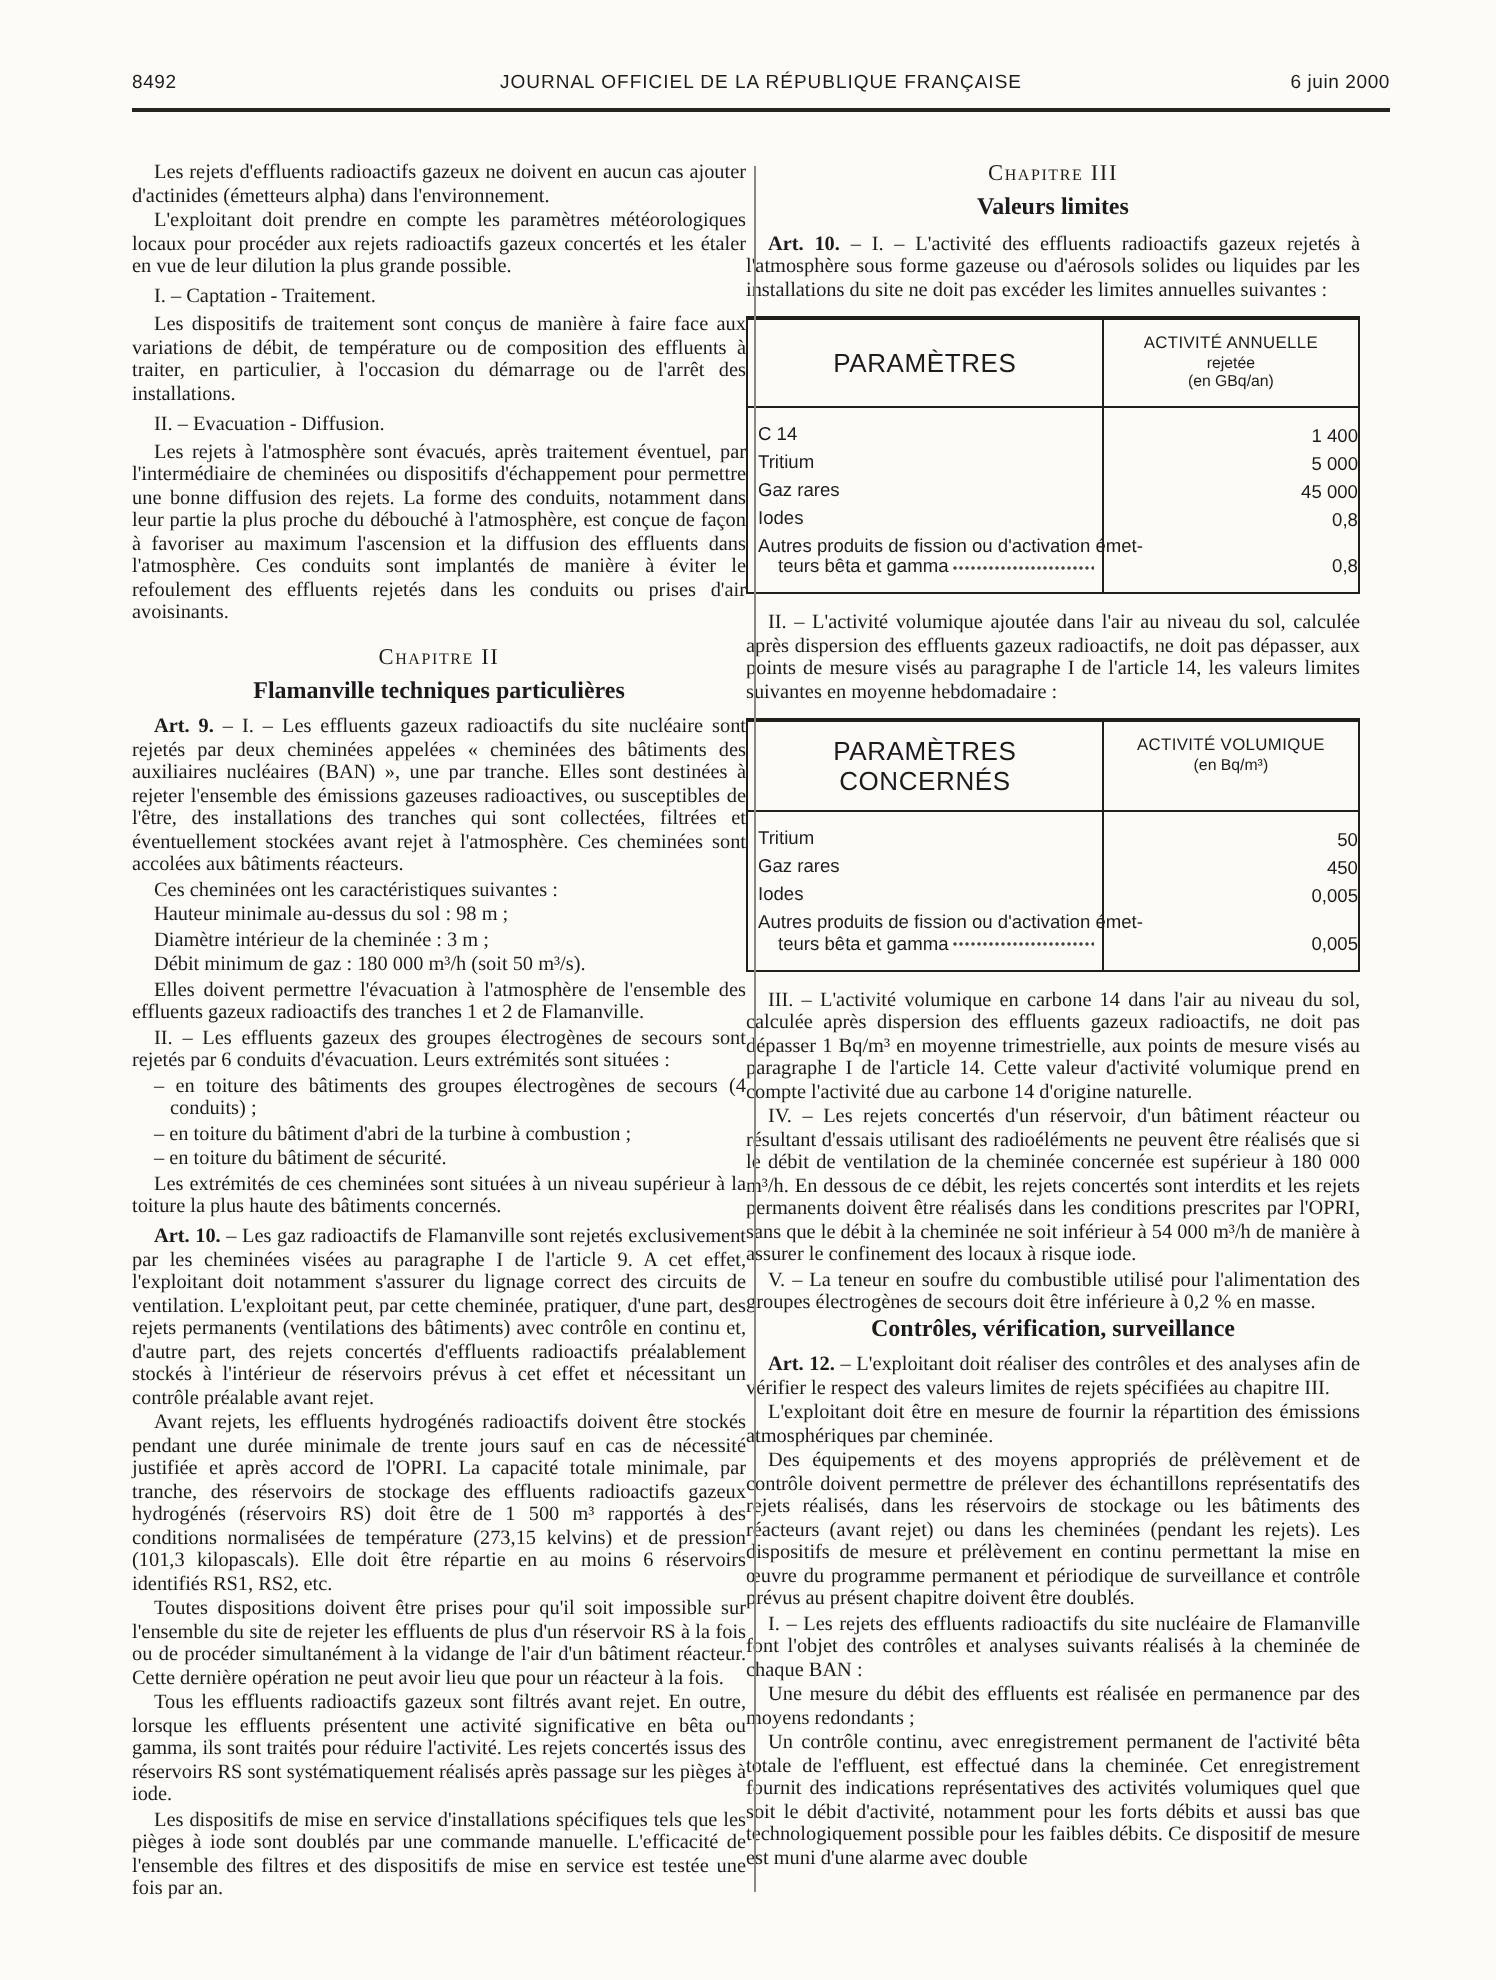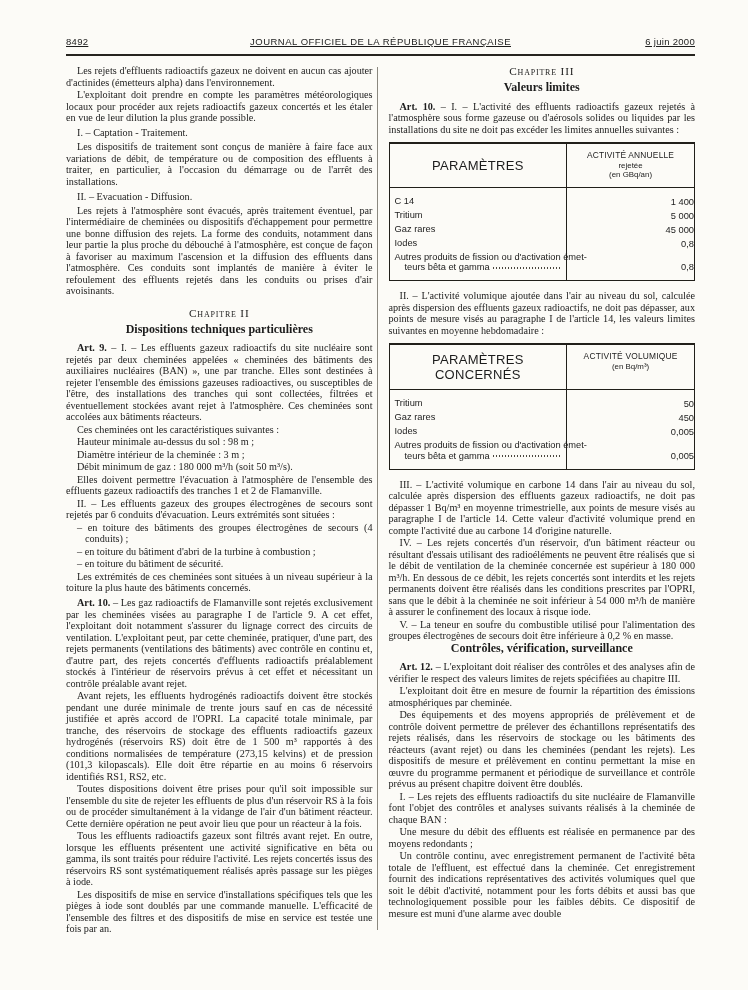--- a/index.html
+++ b/index.html
@@ -10,29 +10,29 @@
     color:#1c1c1c;
     overflow:hidden;
     position:relative;
   }
   .sheet { position:absolute; inset:0; padding:36px 53px 0 66px; box-sizing:border-box; }
 
   
   .page-header {
     display:flex; align-items:flex-end;
     font-family:"Liberation Sans", sans-serif;
-    font-size:9.5px; letter-spacing:.3px;text-decoration:underline;
+    font-size:9.5px; letter-spacing:.3px;
   }
   .pnum  { width:110px; text-align:left; }
   .ptitle{ flex:1; text-align:center; letter-spacing:.5px; }
   .pdate { width:110px; text-align:right; }
   .hrule { height:0; border-bottom:2.5px solid #26241f; margin-top:7px; }
 
   
-  .cols { display:flex; gap:16px; margin-top:9px; position:relative; }
+  .cols { display:flex; gap:0; margin-top:25px; position:relative; }
   .col  { width:307px; }
   .vdivider { position:absolute; left:311px; top:2px; bottom:6px; width:1px;
               background:linear-gradient(#8a8larger0,#777); background-color:#8b887f; }
 
   
   .para, .spec, .hang {
     margin:0 0 1px 0;
     font-size:10.2px; line-height:11.5px;
     text-align:justify;
   }
@@ -98,21 +98,21 @@
 
     <section class="col">
       <p class="para">Les rejets d'effluents radioactifs gazeux ne doivent en aucun cas ajouter d'actinides (émetteurs alpha) dans l'environnement.</p>
       <p class="para">L'exploitant doit prendre en compte les paramètres météorologiques locaux pour procéder aux rejets radioactifs gazeux concertés et les étaler en vue de leur dilution la plus grande possible.</p>
       <p class="para roman">I. – Captation - Traitement.</p>
       <p class="para">Les dispositifs de traitement sont conçus de manière à faire face aux variations de débit, de température ou de composition des effluents à traiter, en particulier, à l'occasion du démarrage ou de l'arrêt des installations.</p>
       <p class="para roman">II. – Evacuation - Diffusion.</p>
       <p class="para">Les rejets à l'atmosphère sont évacués, après traitement éventuel, par l'intermédiaire de cheminées ou dispositifs d'échappement pour permettre une bonne diffusion des rejets. La forme des conduits, notamment dans leur partie la plus proche du débouché à l'atmosphère, est conçue de façon à favoriser au maximum l'ascension et la diffusion des effluents dans l'atmosphère. Ces conduits sont implantés de manière à éviter le refoulement des effluents rejetés dans les conduits ou prises d'air avoisinants.</p>
 
       <p class="chapitre">Chapitre II</p>
-      <p class="chap-title">Dispositions techniques particulières</p>
+      <p class="chap-title">Flamanville techniques particulières</p>
 
       <p class="para art"><b class="artlead">Art. 9.</b><span> – I. – Les effluents gazeux radioactifs du site nucléaire sont rejetés par deux cheminées appelées « cheminées des bâtiments des auxiliaires nucléaires (BAN) », une par tranche. Elles sont destinées à rejeter l'ensemble des émissions gazeuses radioactives, ou susceptibles de l'être, des installations des tranches qui sont collectées, filtrées et éventuellement stockées avant rejet à l'atmosphère. Ces cheminées sont accolées aux bâtiments réacteurs.</span></p>
       <p class="para">Ces cheminées ont les caractéristiques suivantes :</p>
       <p class="spec">Hauteur minimale au-dessus du sol : 98 m ;</p>
       <p class="spec">Diamètre intérieur de la cheminée : 3 m ;</p>
       <p class="spec">Débit minimum de gaz : 180 000 m³/h (soit 50 m³/s).</p>
       <p class="para">Elles doivent permettre l'évacuation à l'atmosphère de l'ensemble des effluents gazeux radioactifs des tranches 1 et 2 de Flamanville.</p>
       <p class="para">II. – Les effluents gazeux des groupes électrogènes de secours sont rejetés par 6 conduits d'évacuation. Leurs extrémités sont situées :</p>
       <p class="hang">– en toiture des bâtiments des groupes électrogènes de secours (4 conduits) ;</p>
       <p class="hang">– en toiture du bâtiment d'abri de la turbine à combustion ;</p>

